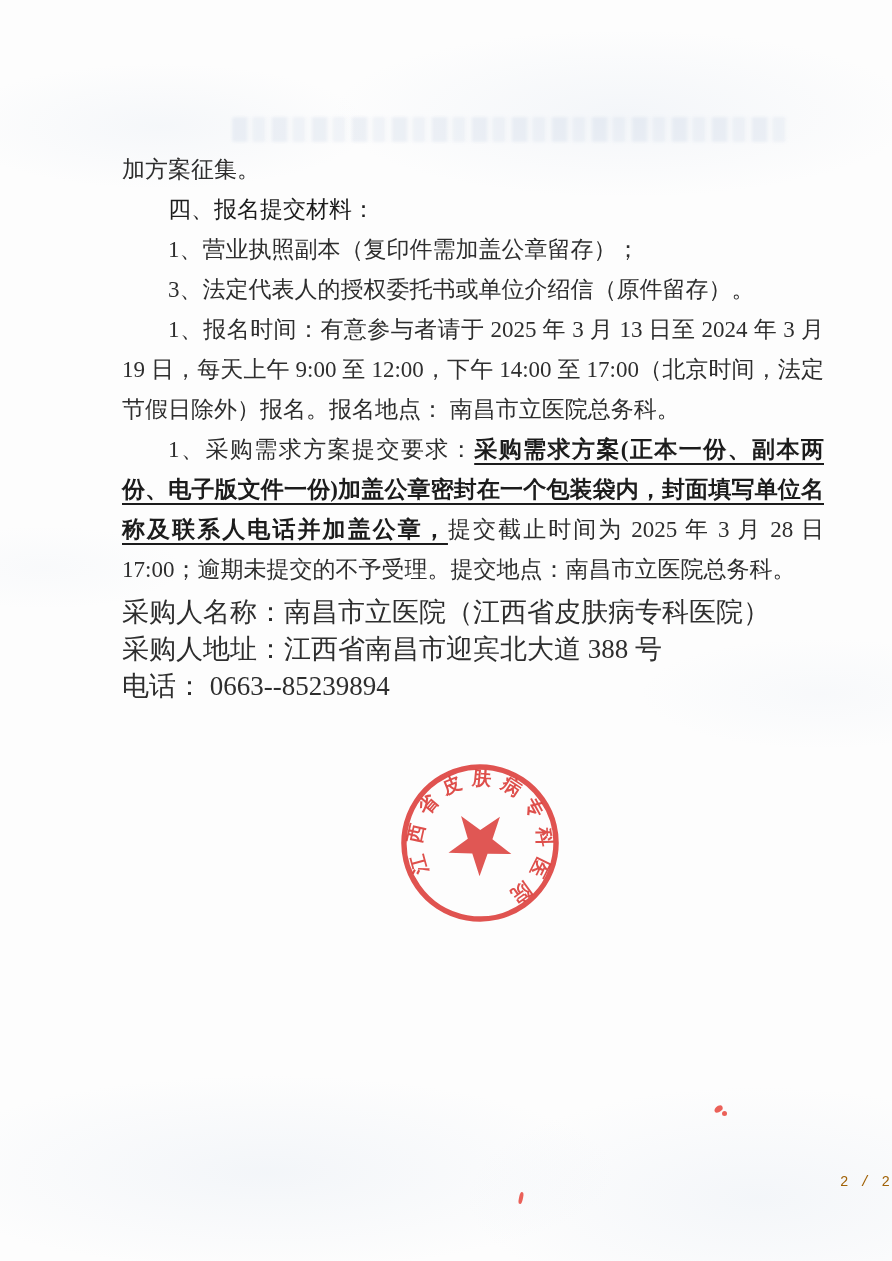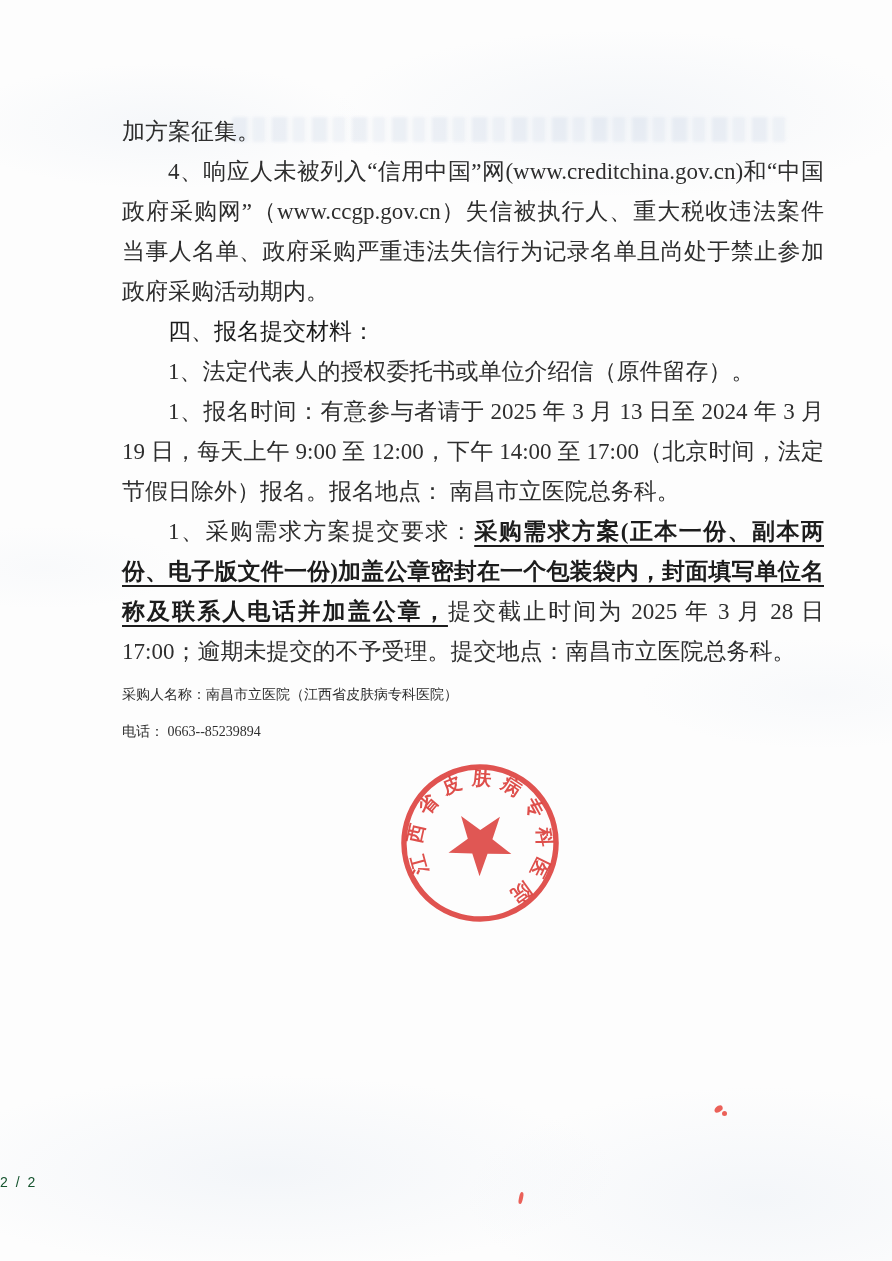--- a/index.html
+++ b/index.html
@@ -26,57 +26,58 @@
     background:repeating-linear-gradient(90deg,
       rgba(150,172,205,.28) 0 15px, rgba(150,172,205,.05) 15px 21px,
       rgba(150,172,205,.22) 21px 33px, rgba(150,172,205,.04) 33px 40px);
     filter:blur(1.6px);opacity:.55;border-radius:3px;
   }
   .doc{
     position:absolute;left:122px;top:112px;width:702px;
     font-size:23px;line-height:40px;text-align:justify;
   }
   .doc p{margin:0;text-indent:2em;}
-  .doc p.flush{text-indent:0;}
+  .doc p.flush{text-indent:0;margin-top:38px;}
   .heading{font-weight:normal;color:#1c1c1c;}
   .ul-bold{
     font-weight:bold;color:#1c1c1c;
     text-decoration:underline;text-decoration-thickness:2px;text-underline-offset:6px;
   }
-  .contact{font-size:14px;line-height:37px;margin-top:4px;}
+  .contact{font-size:27px;line-height:37px;margin-top:4px;}
   .contact p{text-indent:0;margin:0;}
   .stamp{
     position:absolute;left:397px;top:760px;width:166px;height:166px;
     transform:rotate(-35deg);opacity:.92;pointer-events:none;
   }
   .page-number{
-    position:absolute;left:0;right:0;top:1174px;text-align:left;
-    font-size:14px;letter-spacing:2px;color:#14532d;
-    font-family:Liberation Sans, sans-serif;
+    position:absolute;left:0;right:0;top:1174px;text-align:right;
+    font-size:14px;letter-spacing:2px;color:#a16207;
+    font-family:Liberation Mono, monospace;
   }
   .ink-speck{position:absolute;background:#e8453c;opacity:.85;}
   .ink-speck.s1{left:714px;top:1106px;width:9px;height:6px;border-radius:60% 40% 55% 45%;transform:rotate(-28deg);}
   .ink-speck.s1b{left:722px;top:1111px;width:5px;height:5px;border-radius:50%;}
   .ink-speck.s2{left:519px;top:1192px;width:4px;height:12px;border-radius:45%;transform:rotate(12deg);}
 </style>
 </head>
 <body>
 
 <div class="paper-texture"></div>
 <div class="bleed-strip"></div>
 
 <div class="doc">
   <p class="flush">加方案征集。</p>
-  <p>4、响应人未被列入“信用中国”网(www.creditchina.gov.cn)和“中国政府采购网”（www.ccgp.gov.cn）失信被执行人、重大税收违法案件当事人名单、政府采购严重违法失信行为记录名单且尚处于禁止参加政府采购活动期内。</p>
   <p class="heading">四、报名提交材料：</p>
-  <p>1、法定代表人的授权委托书或单位介绍信（原件留存）。</p>
+  <p>1、营业执照副本（复印件需加盖公章留存）；</p>
+  <p>3、法定代表人的授权委托书或单位介绍信（原件留存）。</p>
   <p>1、报名时间：有意参与者请于 2025 年 3 月 13 日至 2024 年 3 月 19 日，每天上午 9:00 至 12:00，下午 14:00 至 17:00（北京时间，法定节假日除外）报名。报名地点：  南昌市立医院总务科。</p>
   <p><span>1、采购需求方案提交要求：</span><span class="ul-bold">采购需求方案(正本一份、副本两份、电子版文件一份)加盖公章密封在一个包装袋内，封面填写单位名称及联系人电话并加盖公章，</span><span>提交截止时间为 2025 年 3 月 28 日 17:00；逾期未提交的不予受理。提交地点：南昌市立医院总务科。</span></p>
   <div class="contact">
     <p>采购人名称：南昌市立医院（江西省皮肤病专科医院）</p>
+    <p>采购人地址：江西省南昌市迎宾北大道 388 号</p>
     <p>电话：  0663--85239894</p>
   </div>
 </div>
 
 <div class="stamp">
   <svg width="166" height="166" viewBox="0 0 166 166">
     <circle cx="83" cy="83" r="76" fill="none" stroke="#d9302c" stroke-width="5.5" opacity="0.9"></circle>
     <path id="sealArc" d="M 25,83 A 58,58 0 1 1 141,83 A 58,58 0 1 1 25,83" fill="none"></path>
     <text font-size="19" fill="#d9302c" font-weight="bold" opacity="0.92" font-family="Liberation Serif, DejaVu Serif, serif">
       <textPath href="#sealArc" startOffset="6" letter-spacing="9">江西省皮肤病专科医院</textPath>

